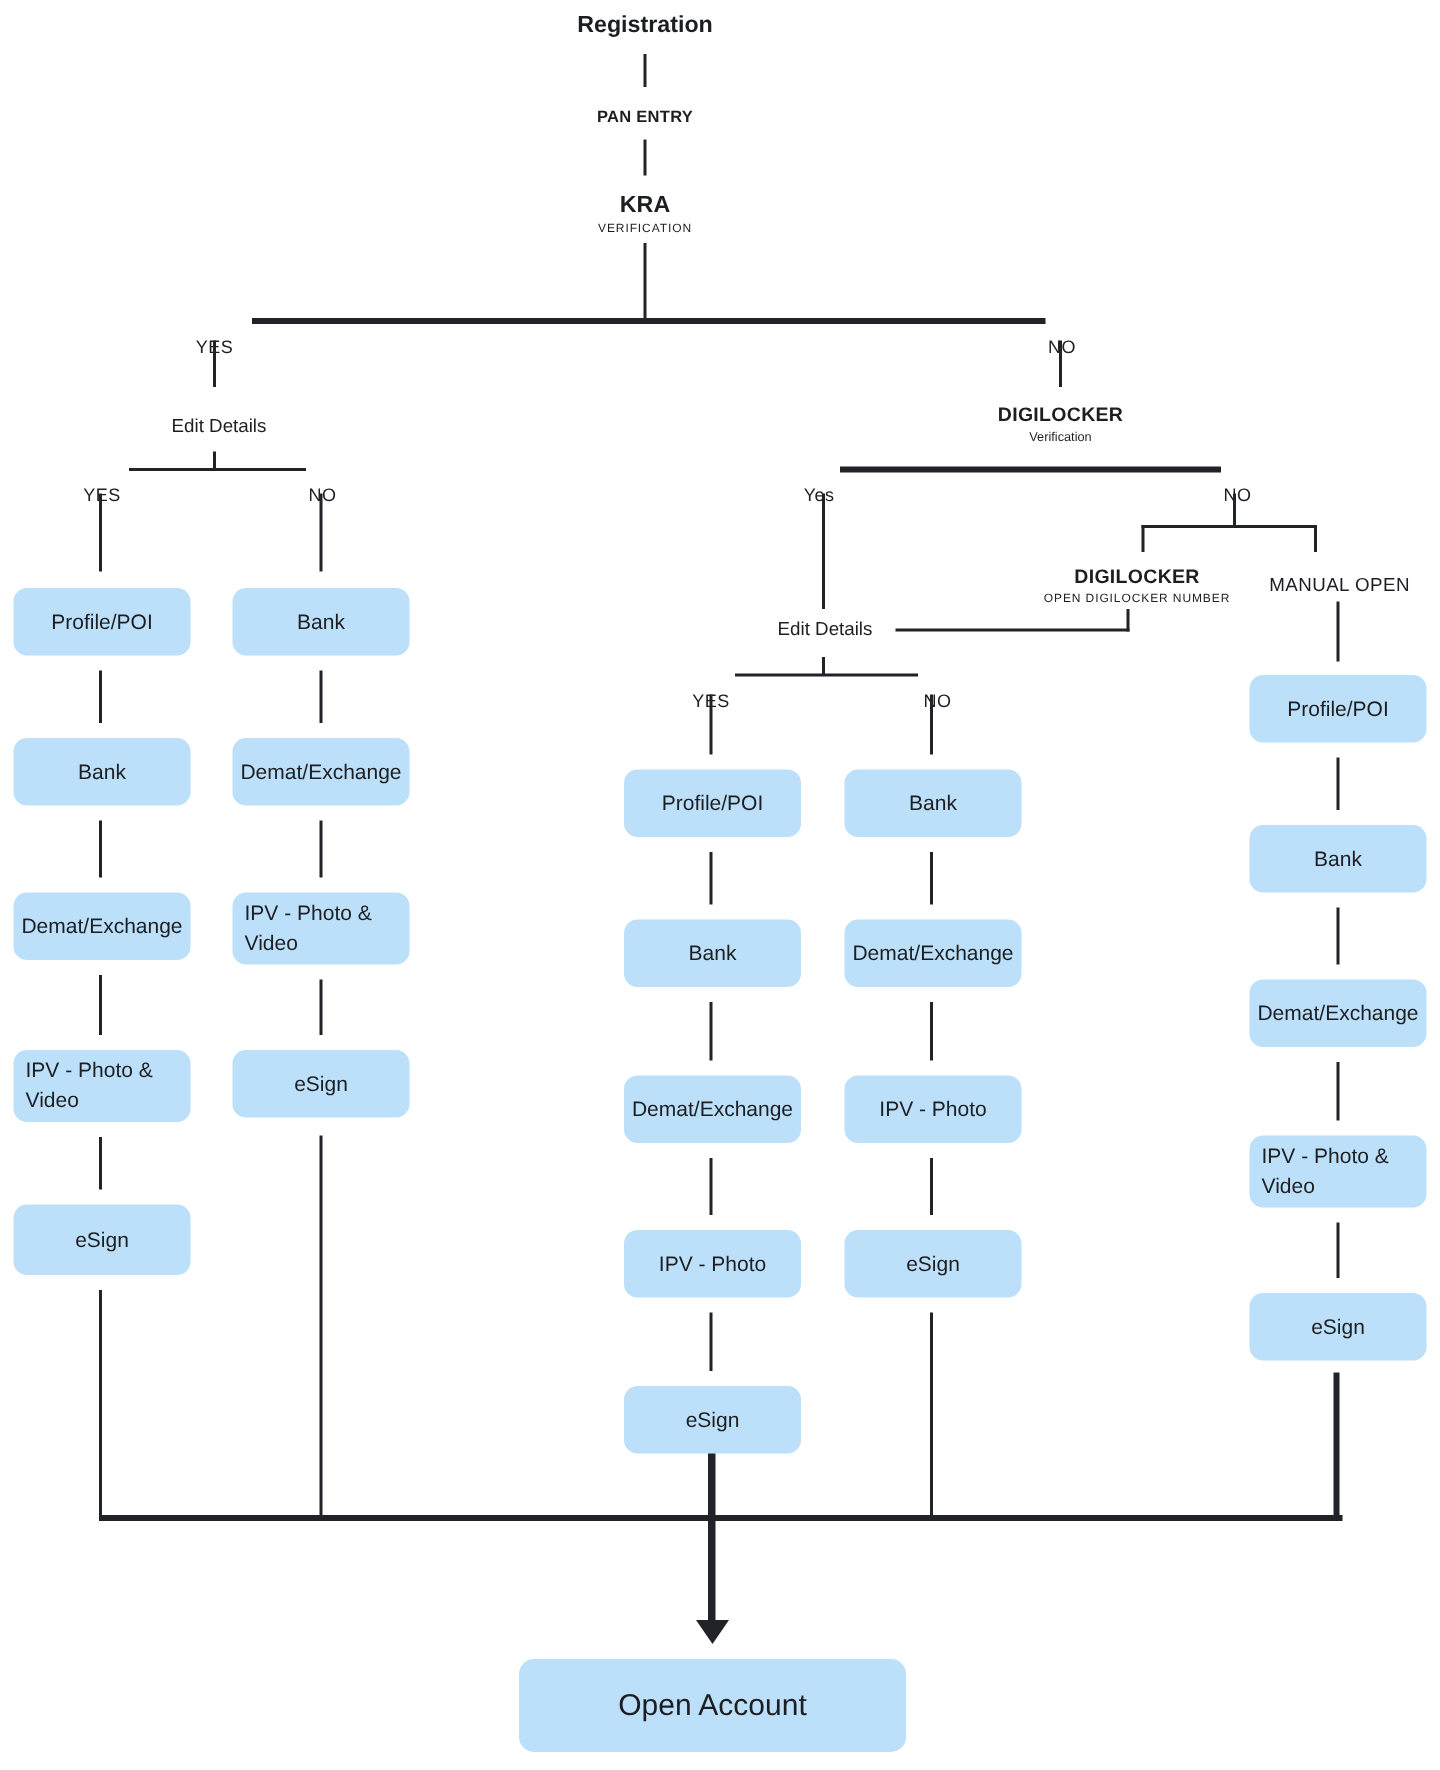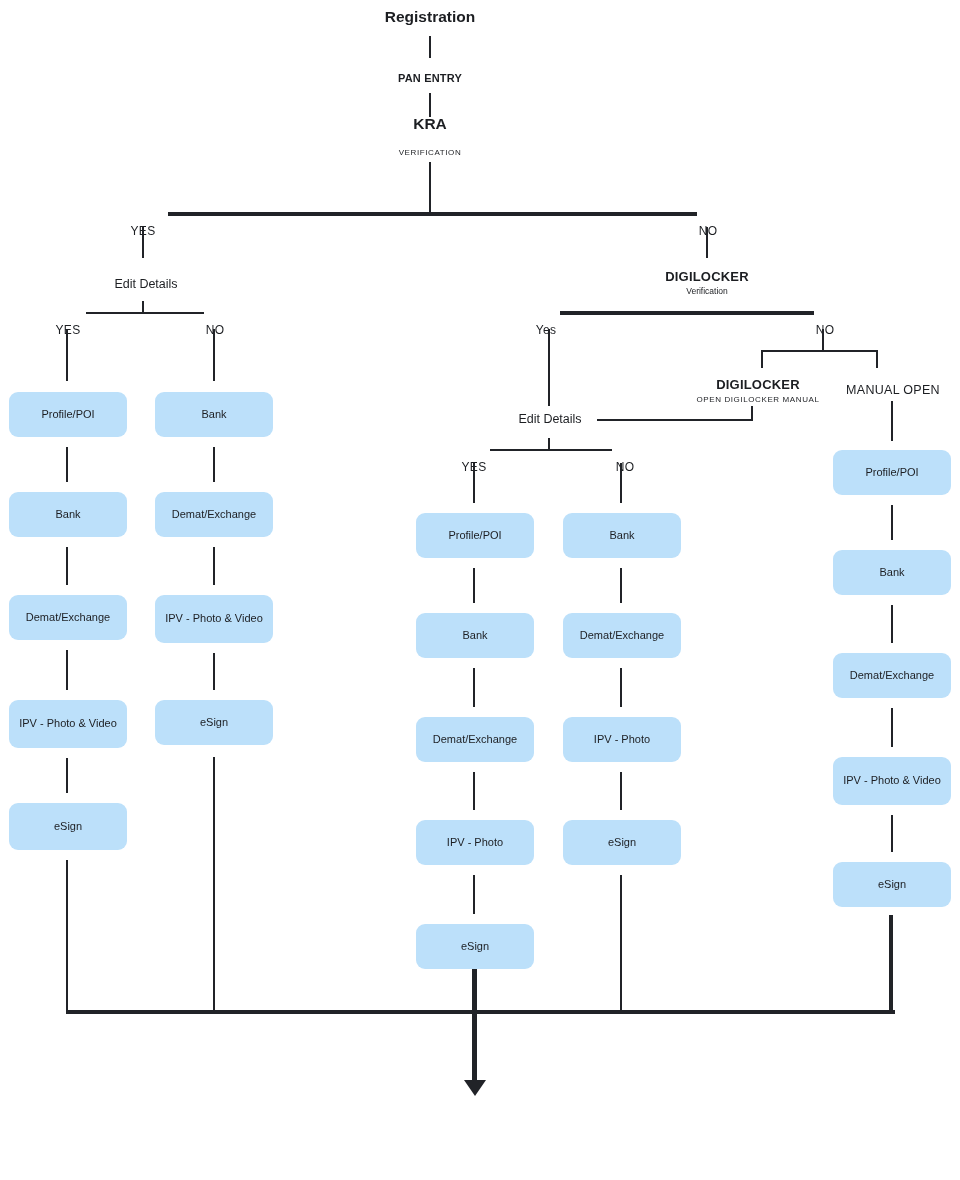--- a/index.html
+++ b/index.html
@@ -17,22 +17,22 @@
   .lbl{position:absolute;transform:translate(-50%,-50%);white-space:nowrap;color:var(--text);}
   .branch{font-size:12px;font-weight:500;letter-spacing:.3px;margin-top:16px;}
   .edit{font-size:12.5px;}
   .big{font-size:15.5px;font-weight:700;}
   .mid{font-size:13px;font-weight:700;letter-spacing:.2px;}
   .small-caps{font-size:8px;letter-spacing:.6px;}
   .pan{font-size:11px;font-weight:700;letter-spacing:.2px;}
   .manual{font-size:12.5px;letter-spacing:.3px;}
   .node{
     position:absolute;width:118px;min-height:45px;border-radius:9px;background:var(--node-fill);
-    display:flex;align-items:center;justify-content:center;text-align:right;
-    font-size:11px;line-height:1.4;color:var(--text);padding:3px 8px;box-sizing:border-box;
+    display:flex;align-items:center;justify-content:center;text-align:left;
+    font-size:14px;line-height:1.4;color:var(--text);padding:3px 8px;box-sizing:border-box;
   }
   .final-node{
     position:absolute;left:346px;top:1106px;width:258px;height:62px;border-radius:10px;
     background:var(--node-fill);display:flex;align-items:center;justify-content:center;
     font-size:20px;font-weight:500;color:var(--text);
   }
   .arrowhead{
     position:absolute;left:464px;top:1080px;width:0;height:0;
     border-left:11px solid transparent;border-right:11px solid transparent;
     border-top:16px solid var(--line);
@@ -40,21 +40,21 @@
 </style>
 </head>
 <body>
 
 <div class="canvas">
 
   <div class="lbl big" style="left:430px;top:17px;">Registration</div>
   <div class="v" style="left:429px;top:36px;height:22px;"></div>
   <div class="lbl pan" style="left:430px;top:78px;">PAN ENTRY</div>
   <div class="v" style="left:429px;top:93px;height:24px;"></div>
-  <div class="lbl big" style="left:430px;top:124px;">KRA</div>
+  <div class="lbl big" style="left:430px;top:137px;">KRA</div>
   <div class="lbl small-caps" style="left:430px;top:152px;">VERIFICATION</div>
   <div class="v" style="left:429px;top:162px;height:52px;"></div>
 
   <div class="h" style="left:168px;top:212px;width:529px;height:4px;"></div>
   <div class="lbl branch" style="left:143px;top:215px;">YES</div>
   <div class="lbl branch" style="left:708px;top:215px;">NO</div>
 
   <div class="v" style="left:142px;top:227px;height:31px;"></div>
   <div class="lbl edit" style="left:146px;top:284px;">Edit Details</div>
   <div class="v" style="left:142px;top:301px;height:12px;"></div>
@@ -94,21 +94,21 @@
 
   <div class="v" style="left:548px;top:329px;height:77px;"></div>
   <div class="lbl edit" style="left:550px;top:419px;">Edit Details</div>
 
   <div class="v" style="left:822px;top:329px;height:23px;"></div>
   <div class="h" style="left:761px;top:350px;width:117px;"></div>
   <div class="v" style="left:761px;top:350px;height:18px;"></div>
   <div class="v" style="left:876px;top:350px;height:18px;"></div>
 
   <div class="lbl mid" style="left:758px;top:384px;">DIGILOCKER</div>
-  <div class="lbl small-caps" style="left:758px;top:399px;">OPEN DIGILOCKER MANUAL</div>
+  <div class="lbl small-caps" style="left:758px;top:399px;">OPEN DIGILOCKER NUMBER</div>
   <div class="lbl manual" style="left:893px;top:390px;">MANUAL OPEN</div>
 
   <div class="h" style="left:597px;top:419px;width:156px;"></div>
   <div class="v" style="left:751px;top:406px;height:15px;"></div>
 
   <div class="v" style="left:548px;top:438px;height:12px;"></div>
   <div class="h" style="left:490px;top:449px;width:122px;"></div>
   <div class="lbl branch" style="left:474px;top:451px;">YES</div>
   <div class="lbl branch" style="left:625px;top:451px;">NO</div>
   <div class="v" style="left:473px;top:463px;height:40px;"></div>
@@ -142,14 +142,15 @@
   <div class="v" style="left:891px;top:708px;height:39px;"></div>
   <div class="node" style="left:833px;top:757px;min-height:48px;">IPV - Photo &amp; Video</div>
   <div class="v" style="left:891px;top:815px;height:37px;"></div>
   <div class="node" style="left:833px;top:862px;">eSign</div>
   <div class="v" style="left:889px;top:915px;width:4px;height:97px;"></div>
 
   <div class="h" style="left:66px;top:1010px;width:829px;height:4px;"></div>
   <div class="v" style="left:472px;top:969px;width:5px;height:113px;"></div>
   <div class="arrowhead"></div>
 
+  <div class="final-node">Open Account</div>
 
 </div>
 
 </body></html>

